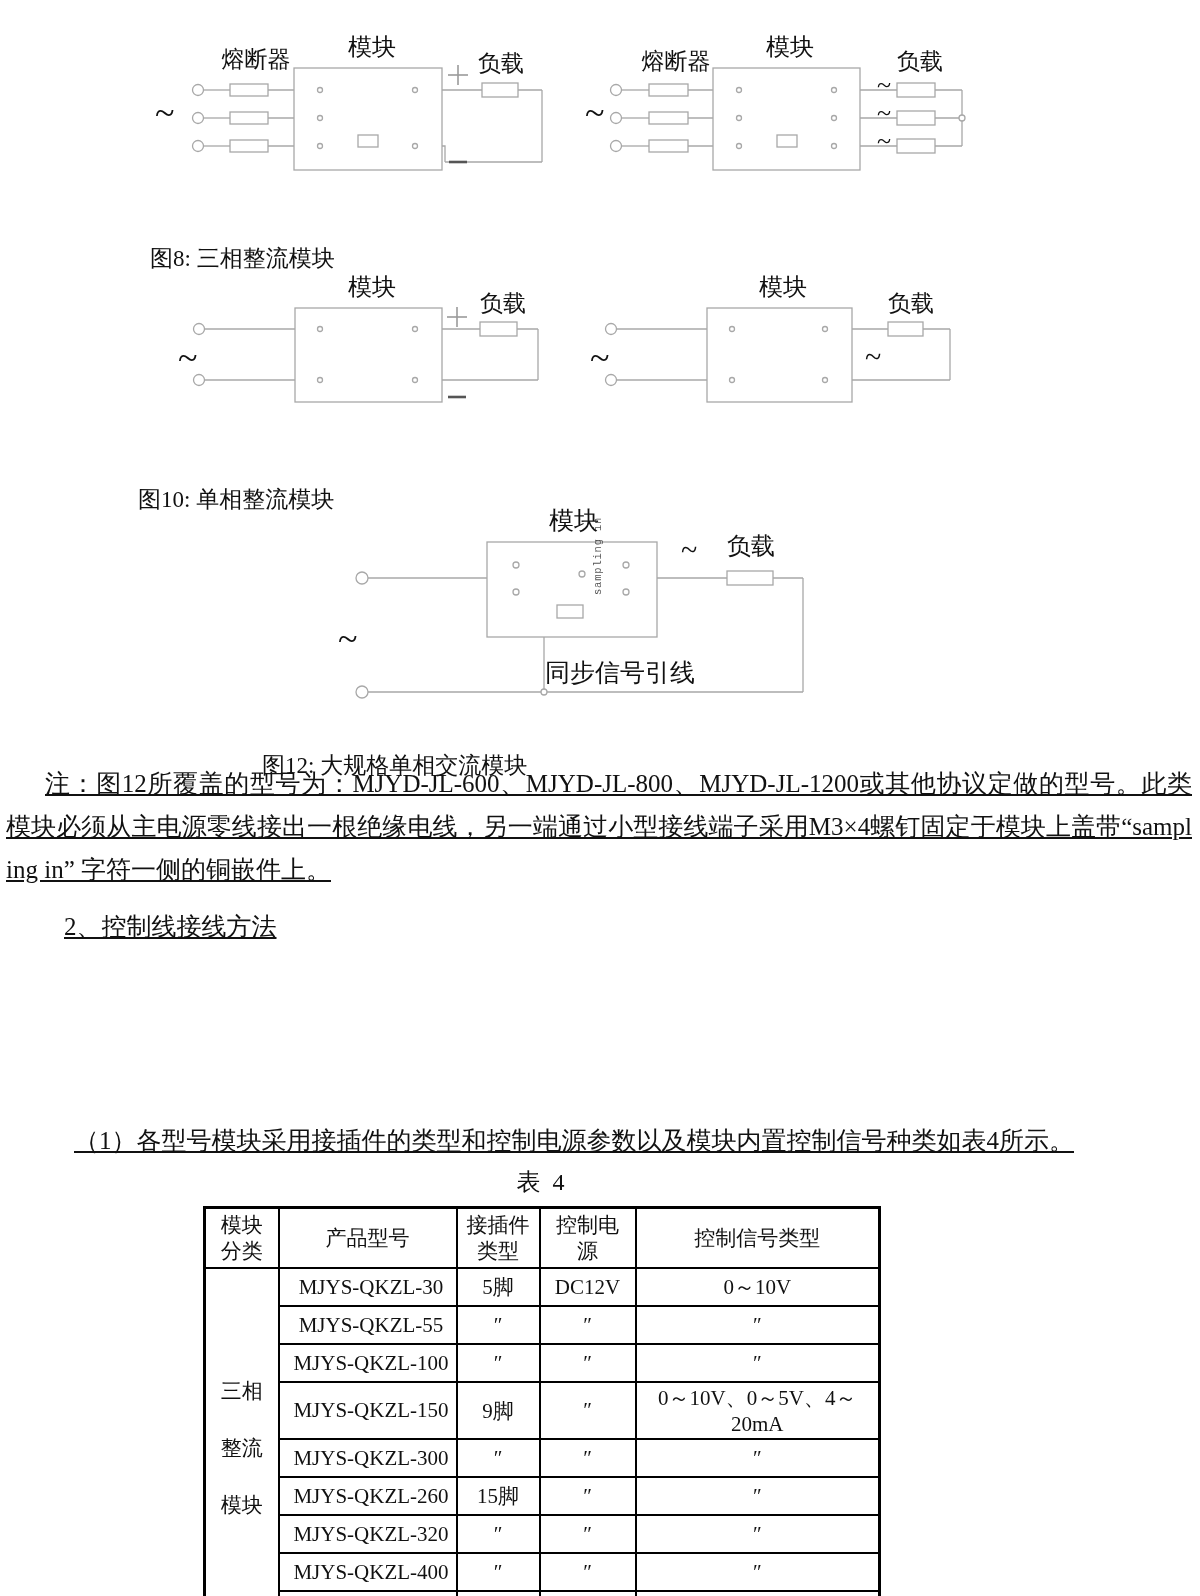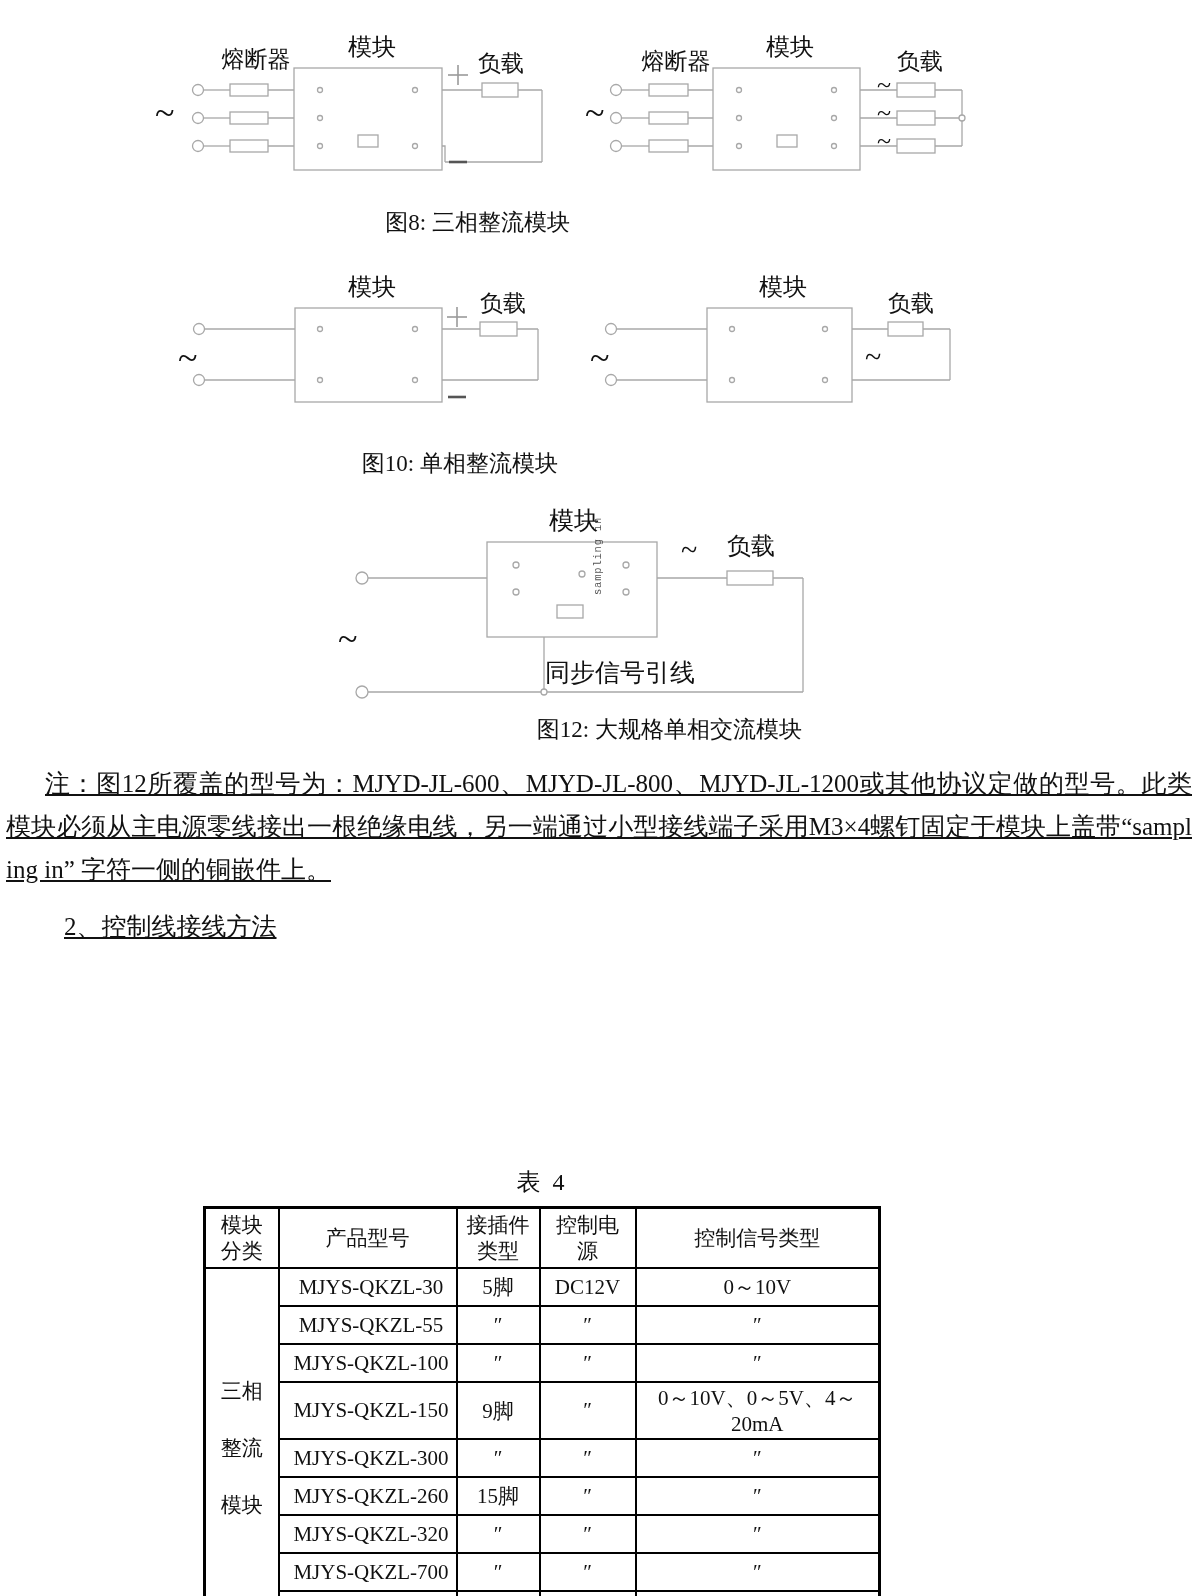--- a/index.html
+++ b/index.html
@@ -7,21 +7,21 @@
         font-family:"Liberation Serif",serif;color:#111;}
   .fig{position:absolute;}
   .wire{stroke:#a8a8a8;stroke-width:1.3;fill:none;}
   .comp{fill:#ffffff;stroke:#a8a8a8;stroke-width:1.3;}
   .node{fill:#ffffff;stroke:#a8a8a8;stroke-width:1.3;}
   .plusline{stroke:#9a9a9a;stroke-width:1.6;}
   .minusline{stroke:#555;stroke-width:2.6;}
   text.lbl{fill:#111;font-family:"Liberation Serif",serif;}
   text.tilde{fill:#111;font-family:"Liberation Serif",serif;}
   text.smp{fill:#555;font-family:"Liberation Mono",monospace;letter-spacing:0.8px;}
-  .caption{position:absolute;font-size:23px;line-height:28px;text-align:right;white-space:pre;}
+  .caption{position:absolute;font-size:23px;line-height:28px;text-align:left;white-space:pre;margin-top:36px;}
   .para{position:absolute;left:6px;width:1186px;font-size:25px;line-height:43px;
         text-align:justify;word-break:break-all;text-decoration:underline;}
   .note{top:762px;text-indent:39px;}
   .heading{top:897px;text-indent:58px;text-align:left;margin-top:8px;}
   .body2{top:940px;line-height:44px;text-indent:58px;}
   .item1{top:1119px;text-indent:68px;}
   .tbl-title{position:absolute;left:203px;top:1166px;width:675px;text-align:center;
              font-size:24px;white-space:pre;}
   table.spec{position:absolute;left:203px;top:1206px;width:675px;border-collapse:collapse;
              table-layout:fixed;}
@@ -192,20 +192,21 @@
     <text class="tilde" x="38" y="156" font-size="36">~</text>
     <text class="tilde" x="389" y="65" font-size="30" text-anchor="middle">~</text>
     <text class="lbl" x="274" y="34" font-size="25" text-anchor="middle">模块</text>
     <text class="lbl" x="451" y="59" font-size="24" text-anchor="middle">负载</text>
     <text class="lbl" x="245" y="186" font-size="25" fill="#222">同步信号引线</text>
   </svg>
   <div class="caption" style="left:262px;top:716px;width:540px;">图12: 大规格单相交流模块</div>
 
   <div class="para note">注：图12所覆盖的型号为：MJYD-JL-600、MJYD-JL-800、MJYD-JL-1200或其他协议定做的型号。此类模块必须从主电源零线接出一根绝缘电线，另一端通过小型接线端子采用M3×4螺钉固定于模块上盖带“sampling in” 字符一侧的铜嵌件上。</div>
   <div class="para heading">2、控制线接线方法</div>
+  <div class="para item1">（1）各型号模块采用接插件的类型和控制电源参数以及模块内置控制信号种类如表4所示。</div>
   <div class="tbl-title">表  4</div>
 
   <table class="spec">
     <colgroup>
       <col style="width:74px">
         <col style="width:178px">
         <col style="width:83px">
       <col style="width:96px">
         <col style="width:244px">
     </colgroup>
@@ -254,21 +255,21 @@
       <td>″</td>
       <td>″</td>
     </tr>
     <tr class="data">
       <td class="model">MJYS-QKZL-320</td>
       <td>″</td>
       <td>″</td>
       <td>″</td>
     </tr>
     <tr class="data">
-      <td class="model">MJYS-QKZL-700</td>
+      <td class="model">MJYS-QKZL-400</td>
       <td>″</td>
       <td>″</td>
       <td>″</td>
     </tr>
     <tr class="data">
       <td class="model">MJYS-QKZL-500</td>
       <td>″</td>
       <td>″</td>
       <td>″</td>
     </tr>

